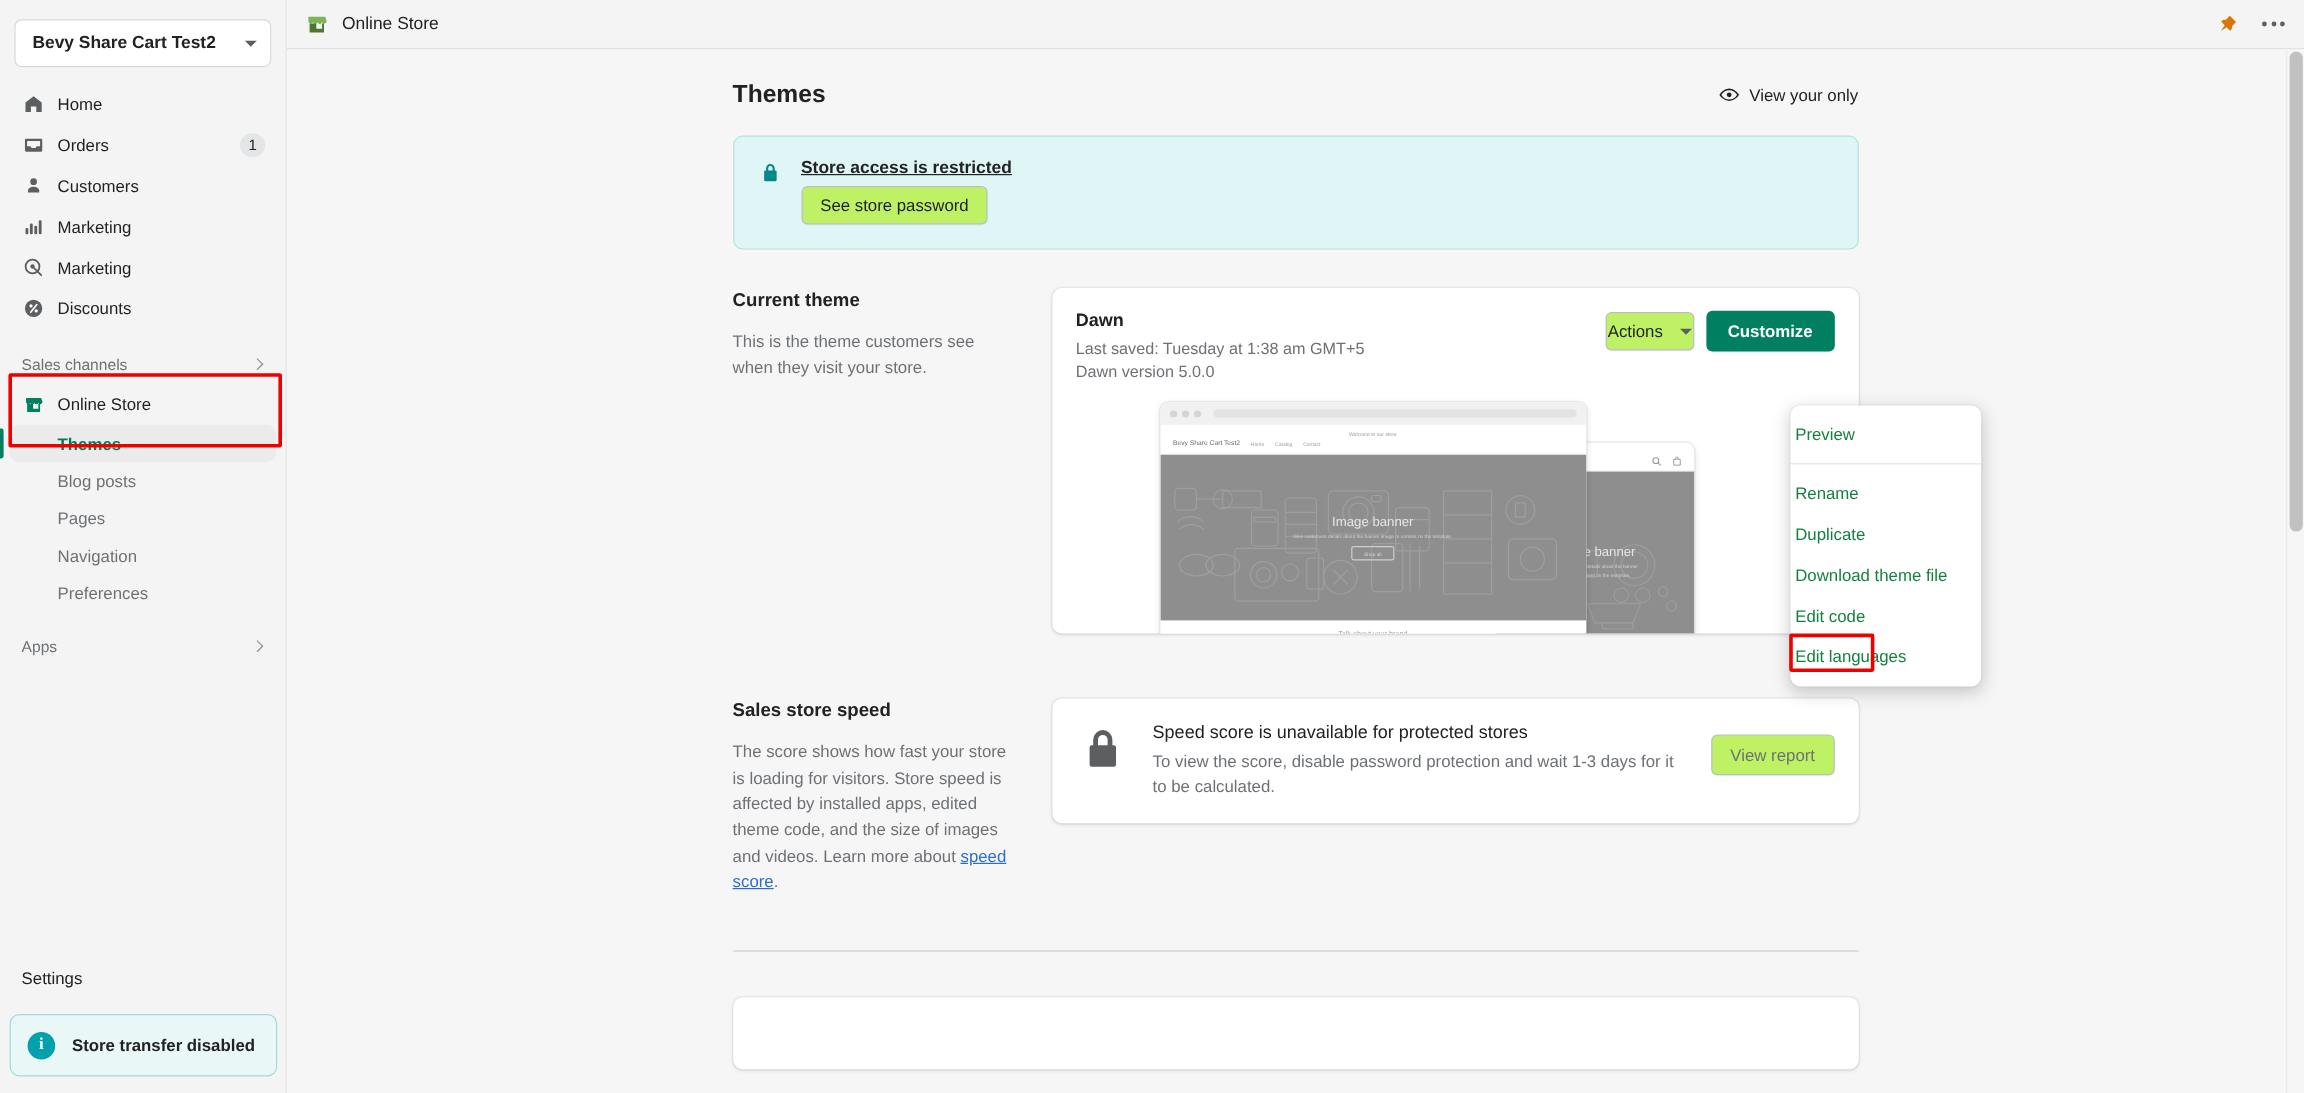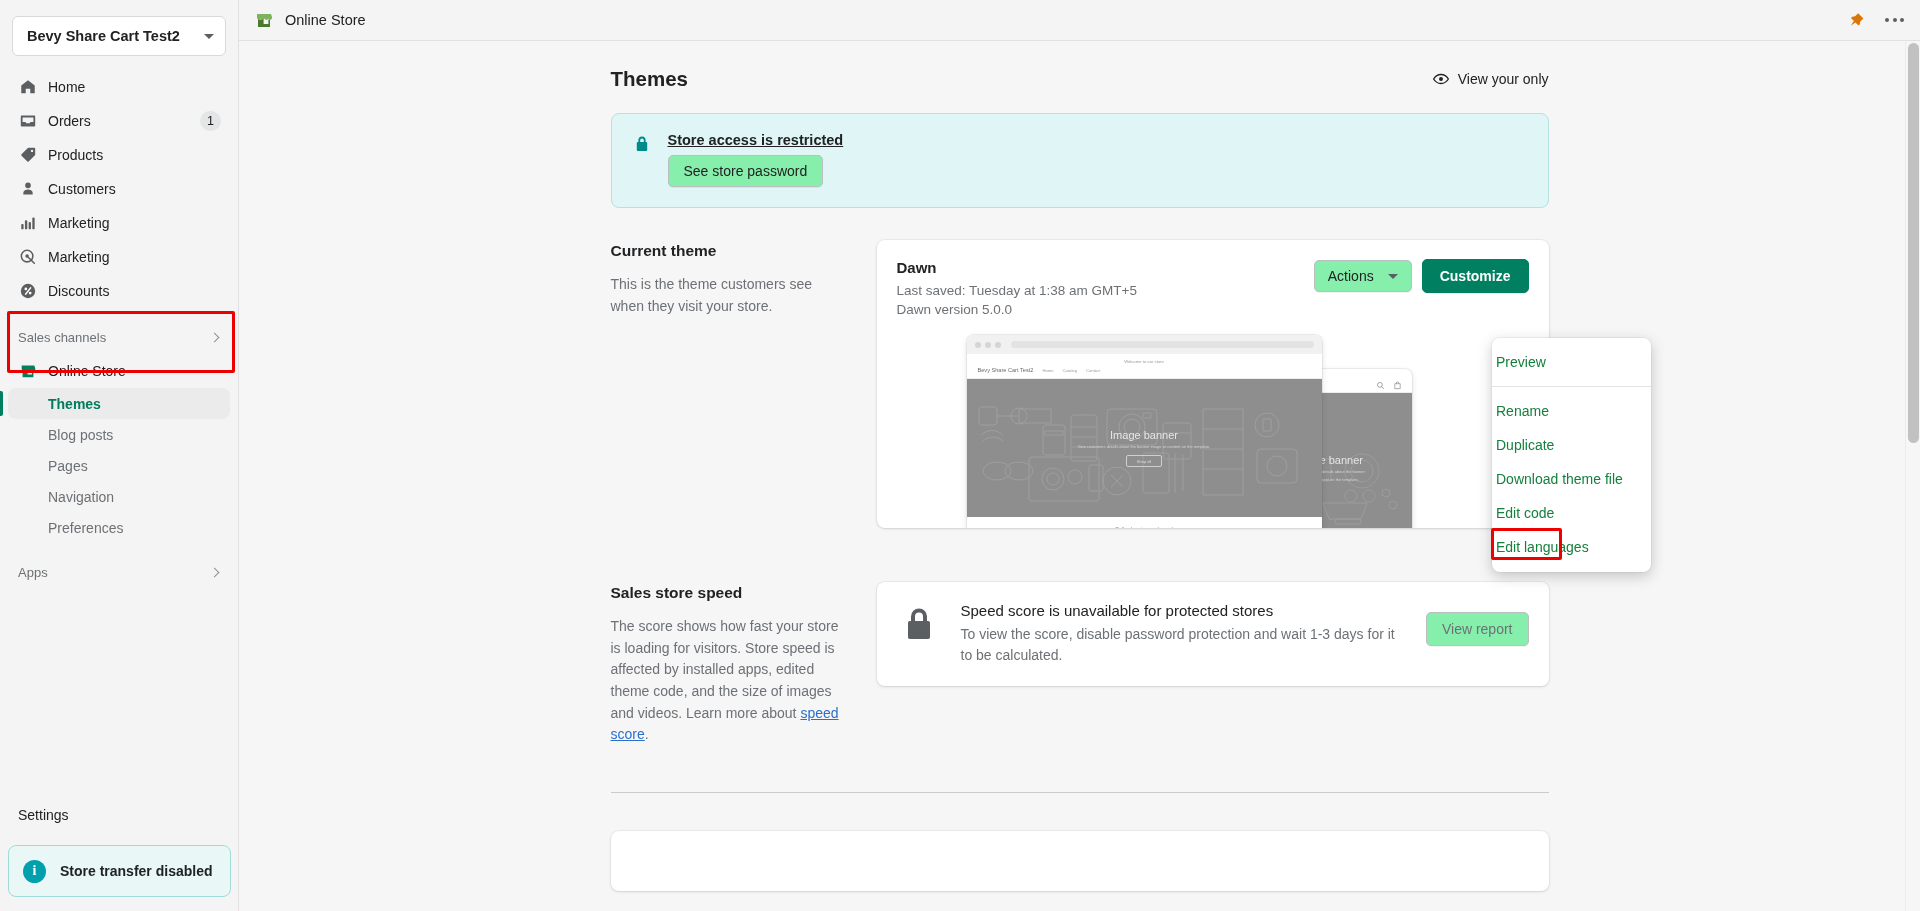--- a/index.html
+++ b/index.html
@@ -219,21 +219,21 @@
     padding: 18px 20px 20px 20px;
     display: flex;
     margin-bottom: 32px;
   }
   .banner-icon { width: 20px; height: 20px; flex: 0 0 20px; margin-right: 16px; margin-top: 2px; }
   .banner-body { flex: 1; }
   .banner-title { font-size: 14.5px; font-weight: bold; color: #202223; margin-bottom: 7px; text-decoration: underline; }
   .banner-text { font-size: 14px; color: #202223; margin-bottom: 16px; }
   .btn {
     display: inline-flex; align-items: center; justify-content: center;
-    background: #86efac;
+    background: #bef264;
     border: 1px solid #babfc3;
     border-radius: 5px;
     font-size: 14px; color: #202223;
     padding: 7px 15px;
     cursor: pointer;
     box-shadow: 0 1px 0 rgba(0,0,0,0.05);
     font-family: "Liberation Sans", sans-serif;
   }
   .btn-primary {
     background: #008060; border-color: #008060; color: #ffffff; font-weight: bold;
@@ -251,21 +251,21 @@
     background: #ffffff;
     border-radius: 8px;
     box-shadow: 0 0 0 1px rgba(63,63,68,0.05), 0 1px 3px 0 rgba(63,63,68,0.15);
   }
   .theme-card { padding: 19px 20px 0 20px; height: 288px; overflow: hidden; position: relative; }
   .theme-card-head { display: flex; align-items: flex-start; }
   .theme-info { flex: 1; }
   .theme-name { font-size: 15px; font-weight: bold; color: #202223; margin-bottom: 5px; }
   .theme-meta { font-size: 13.5px; color: #6d7175; line-height: 1.42; }
   .theme-actions { display: flex; gap: 10px; align-items: center; }
-  .btn-split { display: flex; align-items: center; gap: 8px; padding: 7px 13px; }
+  .btn-split { display: flex; align-items: center; gap: 8px; padding: 7px 1px; }
 
   .thumbs { position: relative; margin-top: 16px; height: 220px; }
   .thumb-desktop {
     position: absolute; left: 70px; top: 0;
     width: 355px; height: 228px;
     background: #ffffff;
     border-radius: 7px;
     box-shadow: 0 0 0 1px rgba(63,63,68,0.08), 0 2px 6px rgba(0,0,0,0.12);
     overflow: hidden;
     z-index: 2;
@@ -393,28 +393,20 @@
     <div class="nav-item">
       <span class="nav-icon">
         <svg viewBox="0 0 20 20" fill="#5c5f62">
             <path d="M3 4h14a1 1 0 0 1 1 1v10a1 1 0 0 1-1 1H3a1 1 0 0 1-1-1V5a1 1 0 0 1 1-1zm1 2v5h3.2l.9 1.6h3.8l.9-1.6H16V6H4z"></path>
           </svg>
       </span>
       <span class="nav-label">Orders</span>
       <span class="nav-badge">1</span>
     </div>
 
-    <div class="nav-item">
-      <span class="nav-icon">
-        <svg viewBox="0 0 20 20" fill="#5c5f62">
-            <path d="M10.5 2H17a1 1 0 0 1 1 1v6.5a1 1 0 0 1-.3.7l-7 7a1 1 0 0 1-1.4 0l-6.5-6.5a1 1 0 0 1 0-1.4l7-7a1 1 0 0 1 .7-.3zm4 2.2a1.3 1.3 0 1 0 0 2.6 1.3 1.3 0 0 0 0-2.6z"></path>
-          </svg>
-      </span>
-      <span class="nav-label">Products</span>
-    </div>
 
     <div class="nav-item">
       <span class="nav-icon">
         <svg viewBox="0 0 20 20" fill="#5c5f62">
             <circle cx="10" cy="6" r="3.1"></circle>
             <path d="M10 10.6c-3 0-5.2 1.7-5.2 3.6V16h10.4v-1.8c0-1.9-2.2-3.6-5.2-3.6z"></path>
           </svg>
       </span>
       <span class="nav-label">Customers</span>
     </div>

